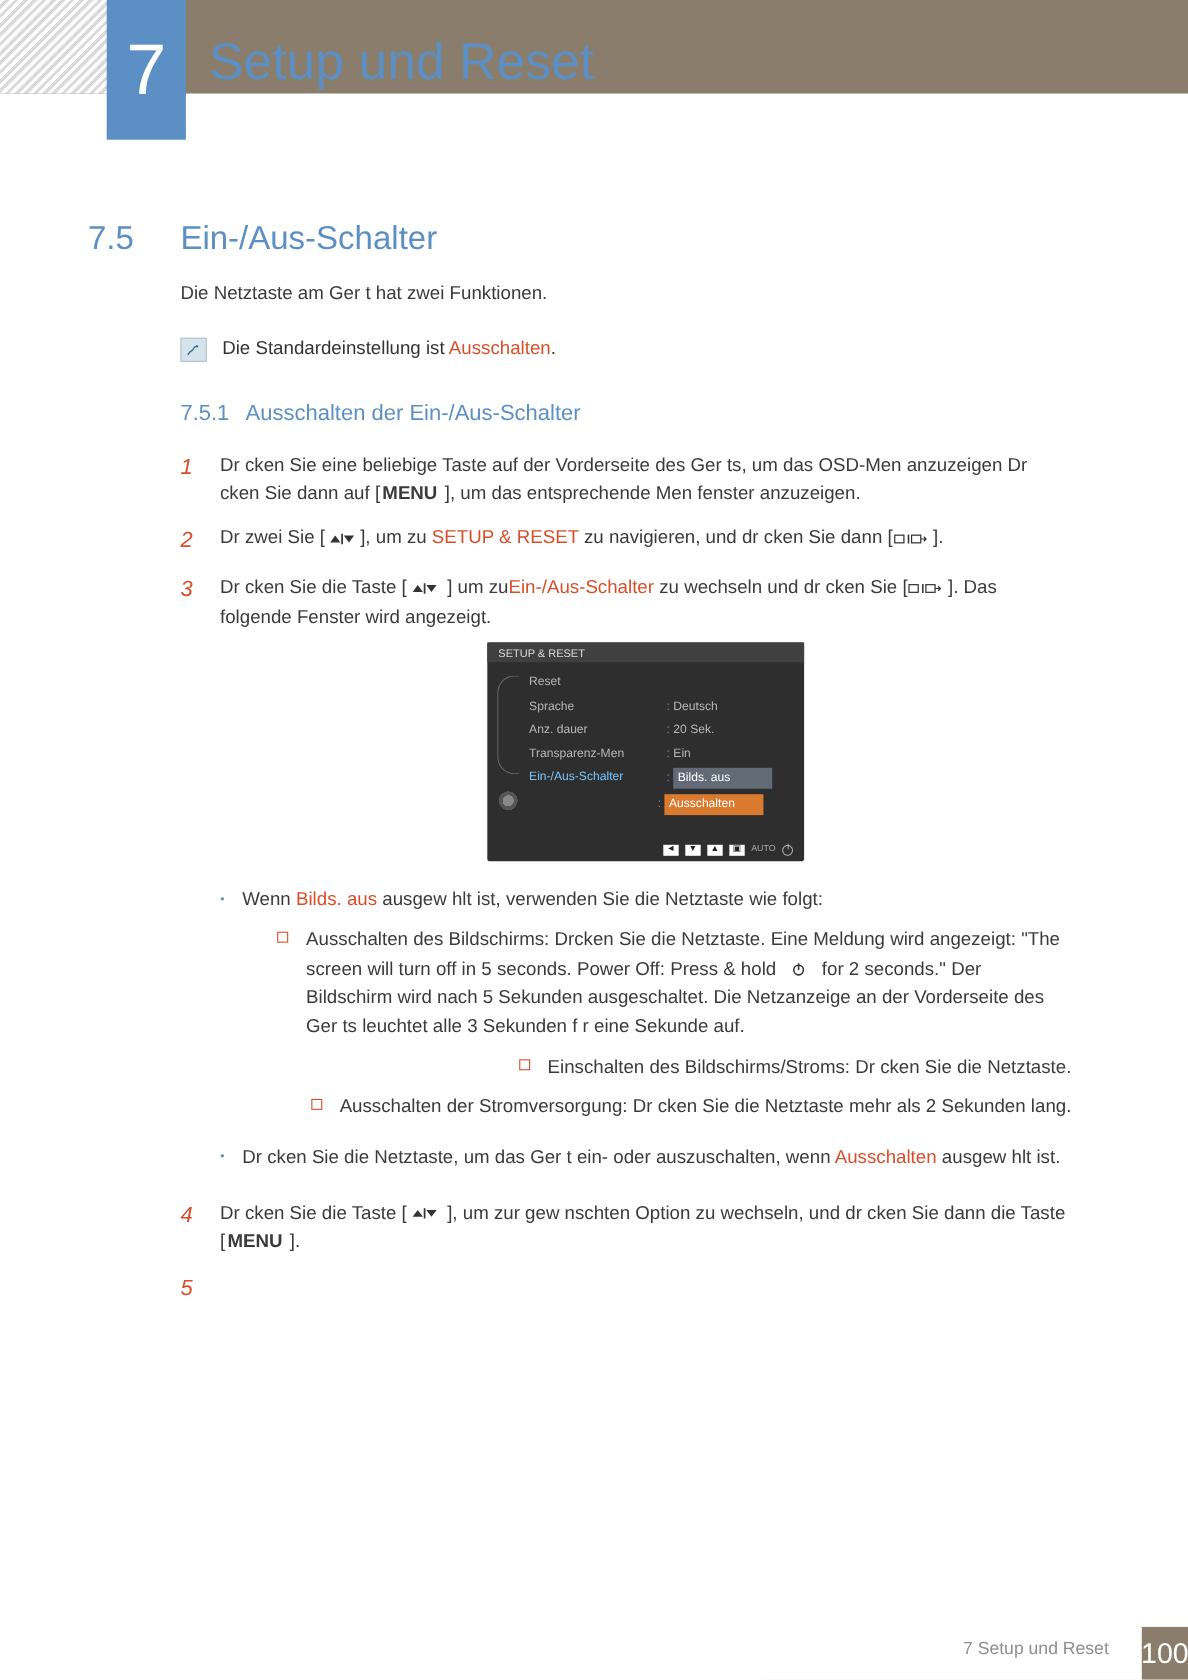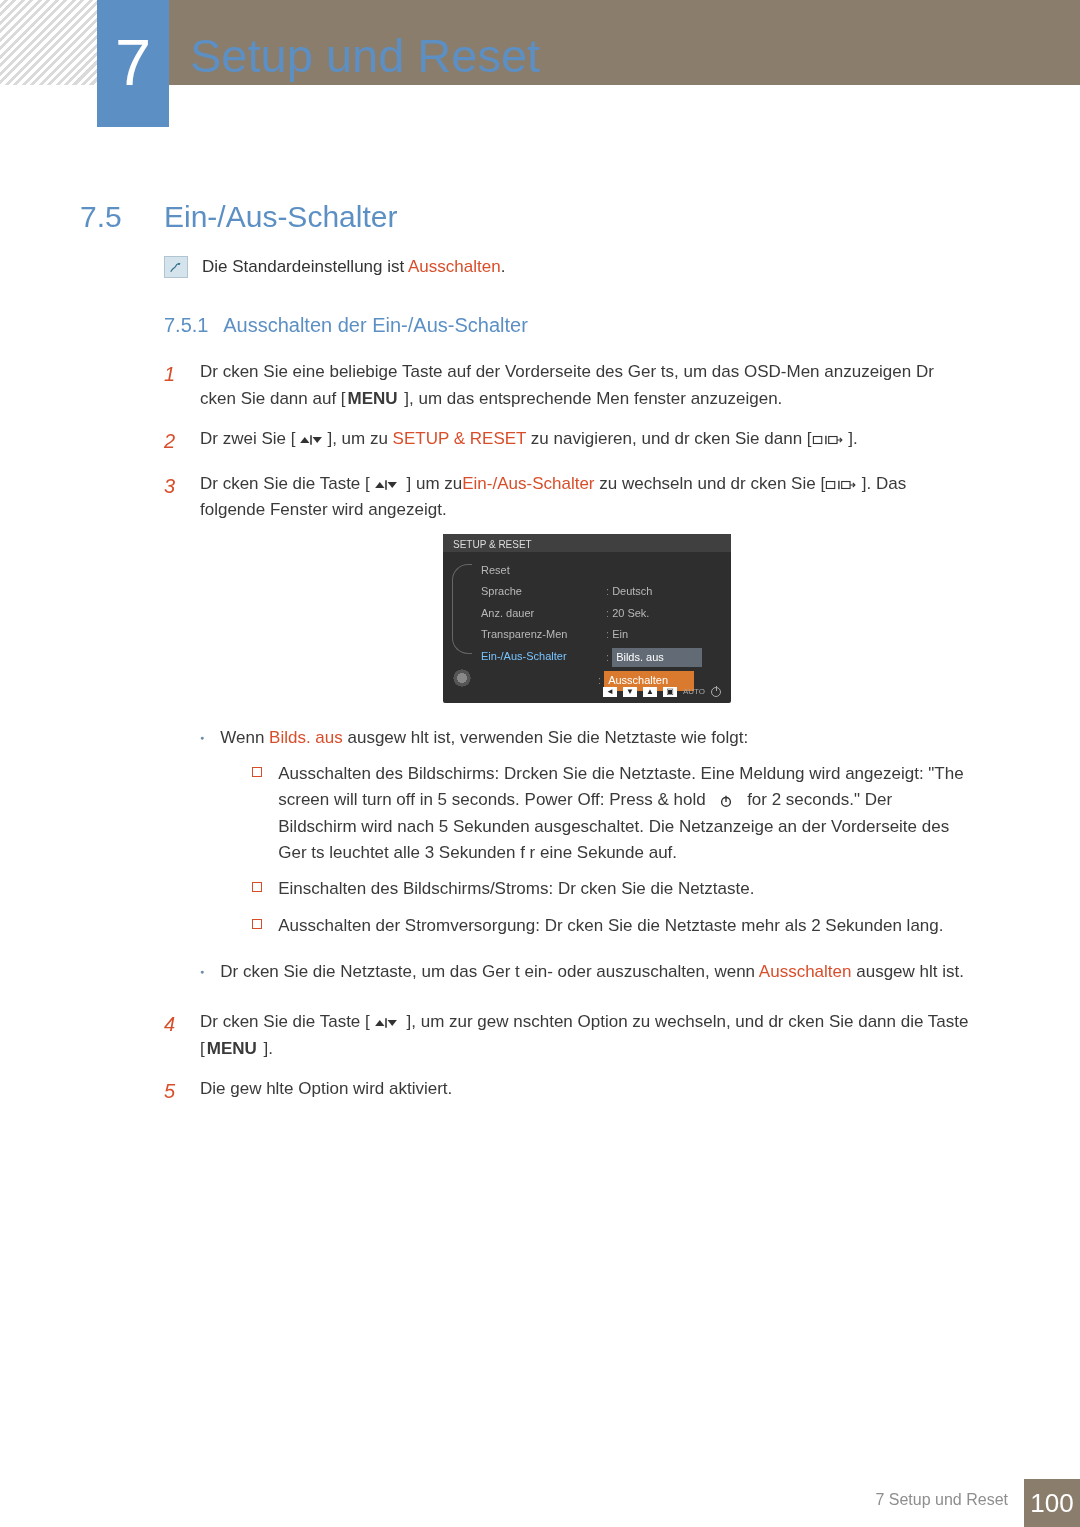--- a/index.html
+++ b/index.html
@@ -74,38 +74,38 @@
   span.emph { color: var(--accent-red); }
   .icon-nav, .icon-enter, .icon-power { display:inline-flex; vertical-align:middle; }
   .icon-nav svg, .icon-enter svg, .icon-power svg { width:32px; height:14px; }
   .key-label { font-family: "Segoe UI", Arial, sans-serif; font-weight:600; margin:0 2px; }
 
   
   ul.bul { list-style:none; margin-top:10px; }
   ul.bul > li { display:flex; gap:16px; margin-bottom:10px; }
   ul.bul > li::before { content:"●"; color:#6D8CA5; font-size:7px; margin-top:8px; }
   ul.sq { list-style:none; margin-top:10px; padding-left:32px; }
-  ul.sq > li { display:flex; gap:16px; margin-bottom:10px; }
+  ul.sq > li { display:flex; gap:16px; margin-bottom:10px;justify-content:flex-end; }
   ul.sq > li::before {
     content:""; width:8px; height:8px; border:1px solid var(--accent-red);
     margin-top:6px; flex:0 0 8px;
   }
 
   
   .osd {
     width:288px; margin:10px auto 22px auto;
     background: var(--dark-osd-bg);
     font-size:11px; color:#b8b8b8;
     position:relative;
     padding-top:22px;
     border-radius:2px;
   }
   .osd .bar { position:absolute; left:0; top:0; width:100%; height:18px;
     background:#404040; color:#dcdcdc; font-size:10px; padding:3px 10px; }
-  .osd-body { display:flex; padding:6px 6px 12px 6px; gap:6px; }
+  .osd-body { display:flex; padding:6px 6px 42px 6px; gap:6px; }
   .osd-left { width:26px; display:flex; flex-direction:column; align-items:center; gap:14px; padding-top:2px; }
   .osd-left .arc {
     width:20px; height:90px; border:1px solid #666; border-right:none;
     border-radius:16px 0 0 16px; position:relative;
   }
   .osd-gear {
     width:20px; height:20px; background:radial-gradient(circle,#888 35%,#555 36% 60%,transparent 61%);
     border-radius:50%;
   }
   .osd-cols { display:flex; flex:1; }
@@ -125,40 +125,41 @@
     display:flex; align-items:center; justify-content:center;
   }
   .osd-footer .auto { color:#aaa; font-size:8px; }
   .osd-footer .pwr { width:10px;height:10px;border:1px solid #aaa;border-radius:50%;position:relative; }
   .osd-footer .pwr::before{content:"";position:absolute;left:4px;top:-2px;width:1px;height:5px;background:#aaa;}
 
   
   .footer { position:absolute; left:0; bottom:0; width:100%; height:48px; }
   .footer-text { position:absolute; right:72px; bottom:14px; color:#8E8E8E; font-size:16px; }
   .footer-page {
-    position:absolute; right:0; bottom:0; width:56px; height:48px;
+    position:absolute; right:0; bottom:0; width:42px; height:48px;
     background: var(--taupe); color:#fff; display:flex; align-items:center; justify-content:center;
     font-size:26px;
   }
 </style>
 </head>
 <body>
 
 <div class="left-rail"></div>
 <div class="header-band"></div>
 <div class="diag-stripes"></div>
 <div class="chapter-block">
   <span class="chapter-num">7</span>
 </div>
 <div class="page-title">Setup und Reset</div>
 
 <div class="section-num">7.5</div>
 <div class="section-title">Ein-/Aus-Schalter</div>
 
 <div class="content">
+  <p class="intro">Die Netztaste am Ger t hat zwei Funktionen.</p>
 
   <div class="note-row">
     <span class="note-icon">
       <svg viewBox="0 0 24 24" fill="none" stroke="#2E6F8A" stroke-width="2">
         <path d="M3 20c5-9 7-5 9-10 1-3 4-4 7-3"></path>
         <path d="M19 7l-2-1-1 2"></path>
       </svg>
     </span>
     <span>
       <span>Die Standardeinstellung ist</span>
@@ -296,21 +297,20 @@
               <path d="M6 13 L12 5 L18 13 Z" fill="#333"></path>
               <path d="M20 3 L20 15" stroke="#333" stroke-width="2"></path>
               <path d="M22 5 L28 13 L34 5 Z" fill="#333"></path>
             </svg>
           </span><span> ], um zur gew nschten Option zu wechseln, und dr cken Sie dann die Taste [</span><span class="key-label">MENU</span><span> ].</span>
       </span>
     </li>
 
     <li>
       <span class="num">5</span>
-      <span class="body">Die gew hlte Option wird aktiviert.</span>
     </li>
   </ol>
 </div>
 
 <div class="footer">
   <span class="footer-text">7 Setup und Reset</span>
   <span class="footer-page">100</span>
 </div>
 
 </body></html>

